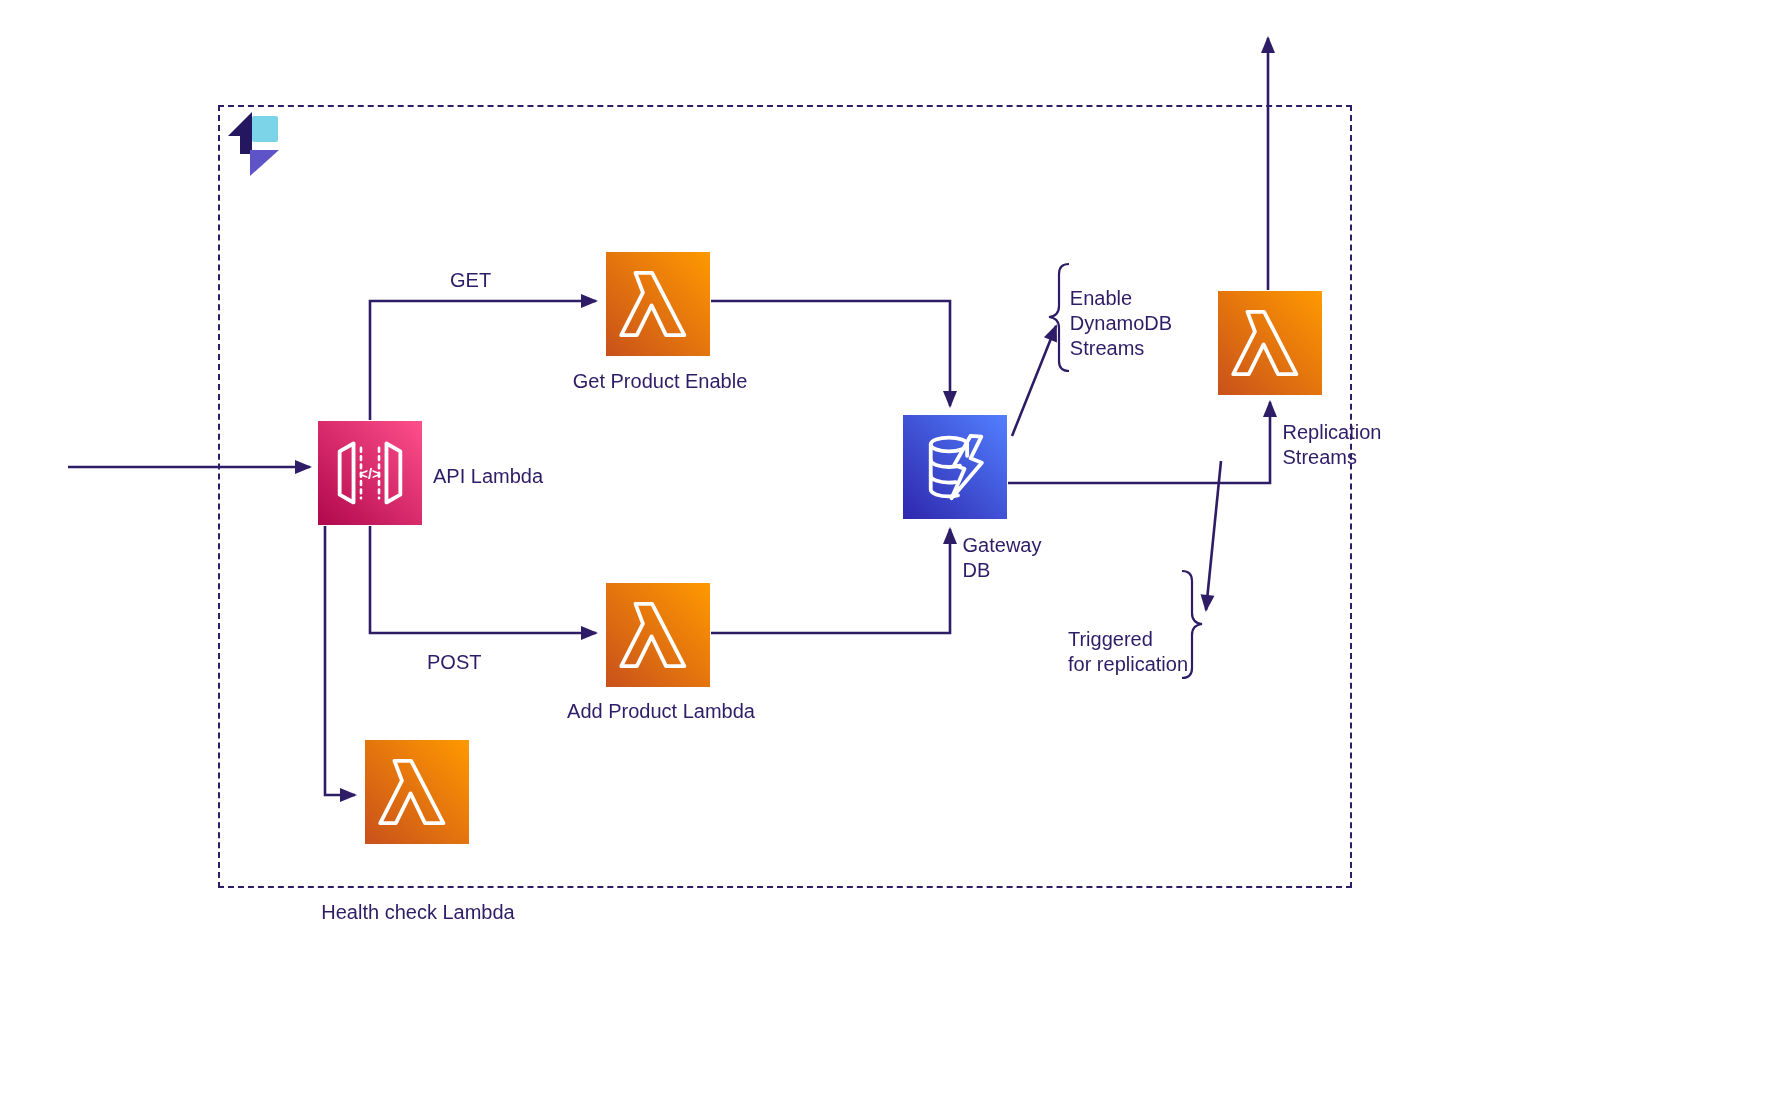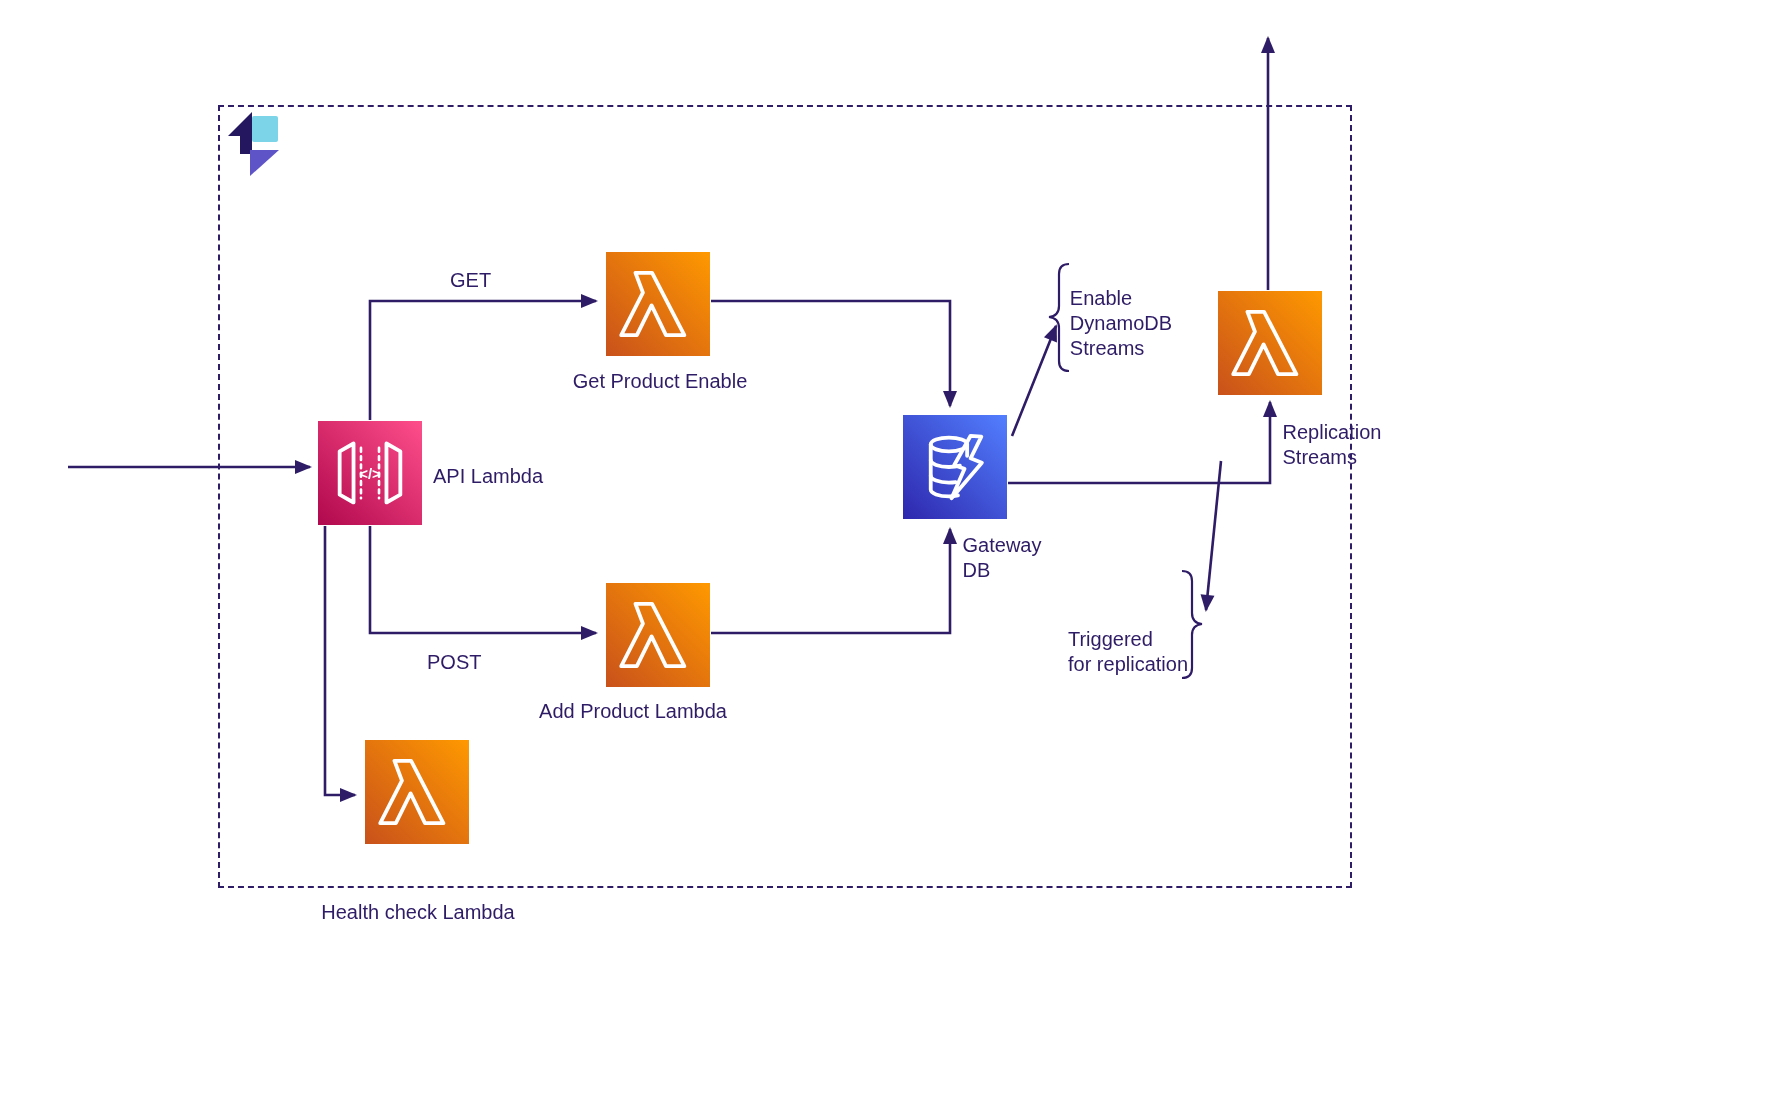--- a/index.html
+++ b/index.html
@@ -139,21 +139,21 @@
   <div class="label centered" style="left:660px;top:369px">Get Product Enable</div>
 
   <div class="node" style="left:606px;top:583px">
     <svg class="icon" width="104" height="104" viewBox="0 0 60 60">
       <rect width="60" height="60" fill="url(#gradLambda)"></rect>
       <g class="glyph">
         <path d="M17 12 H26.6 L45.2 48 H34.6 L26.3 30.8 L17.8 48 H8.8 L21.3 23.4 Z"></path>
       </g>
     </svg>
   </div>
-  <div class="label centered" style="left:633px;top:699px">Add Product Lambda</div>
+  <div class="label centered" style="left:661px;top:699px">Add Product Lambda</div>
 
   <div class="node" style="left:365px;top:740px">
     <svg class="icon" width="104" height="104" viewBox="0 0 60 60">
       <rect width="60" height="60" fill="url(#gradLambda)"></rect>
       <g class="glyph">
         <path d="M17 12 H26.6 L45.2 48 H34.6 L26.3 30.8 L17.8 48 H8.8 L21.3 23.4 Z"></path>
       </g>
     </svg>
   </div>
   <div class="label centered" style="left:418px;top:900px">Health check Lambda</div>

